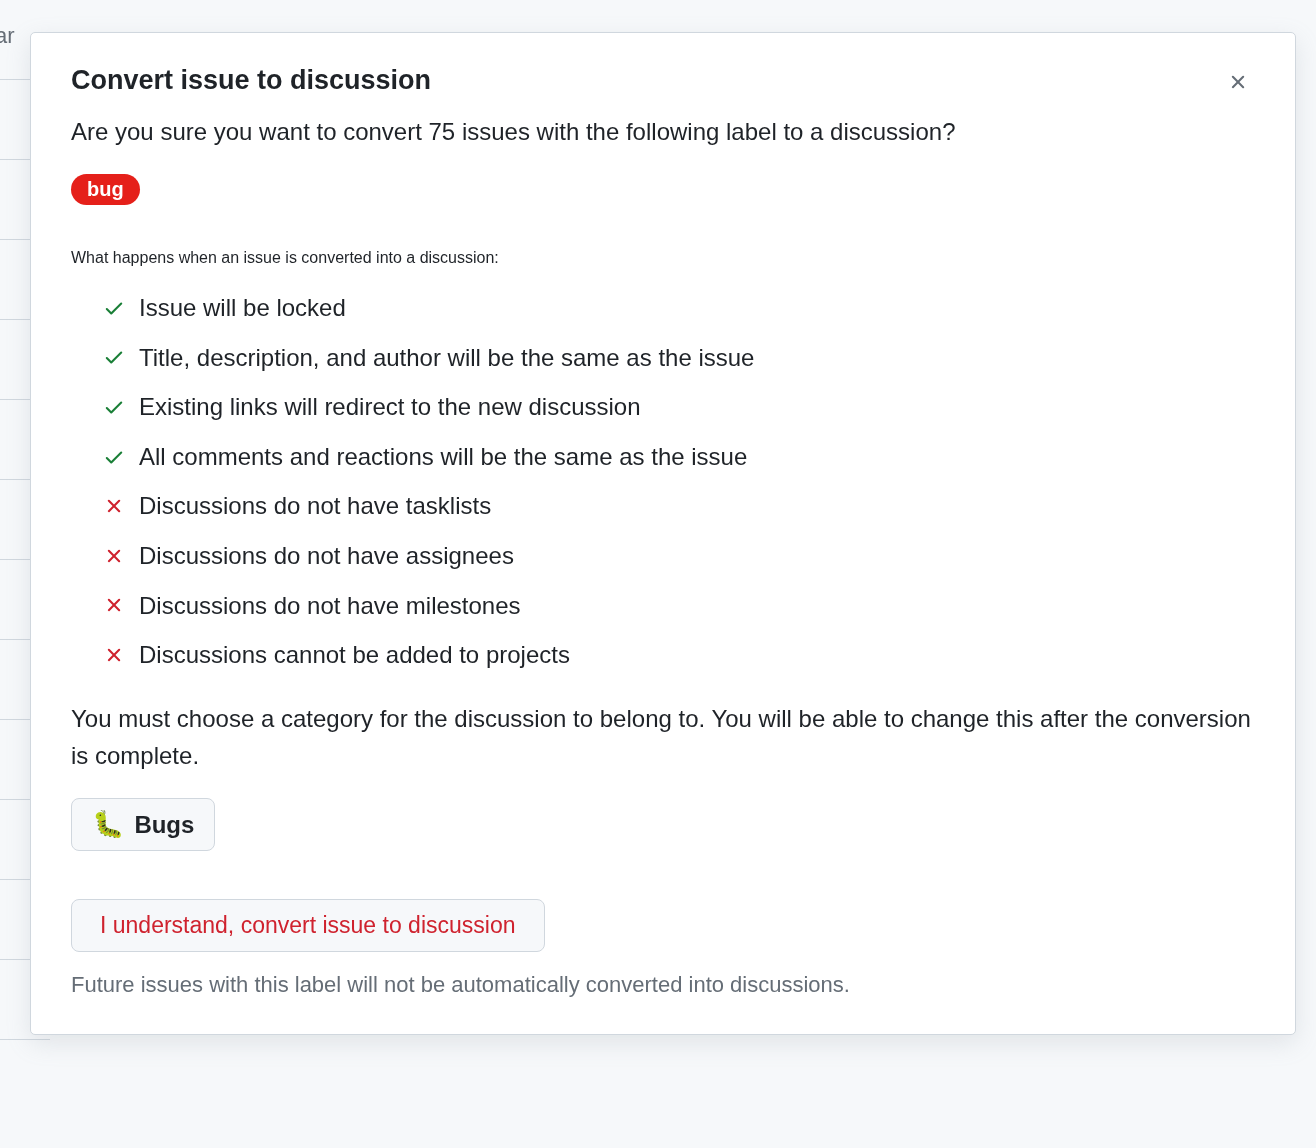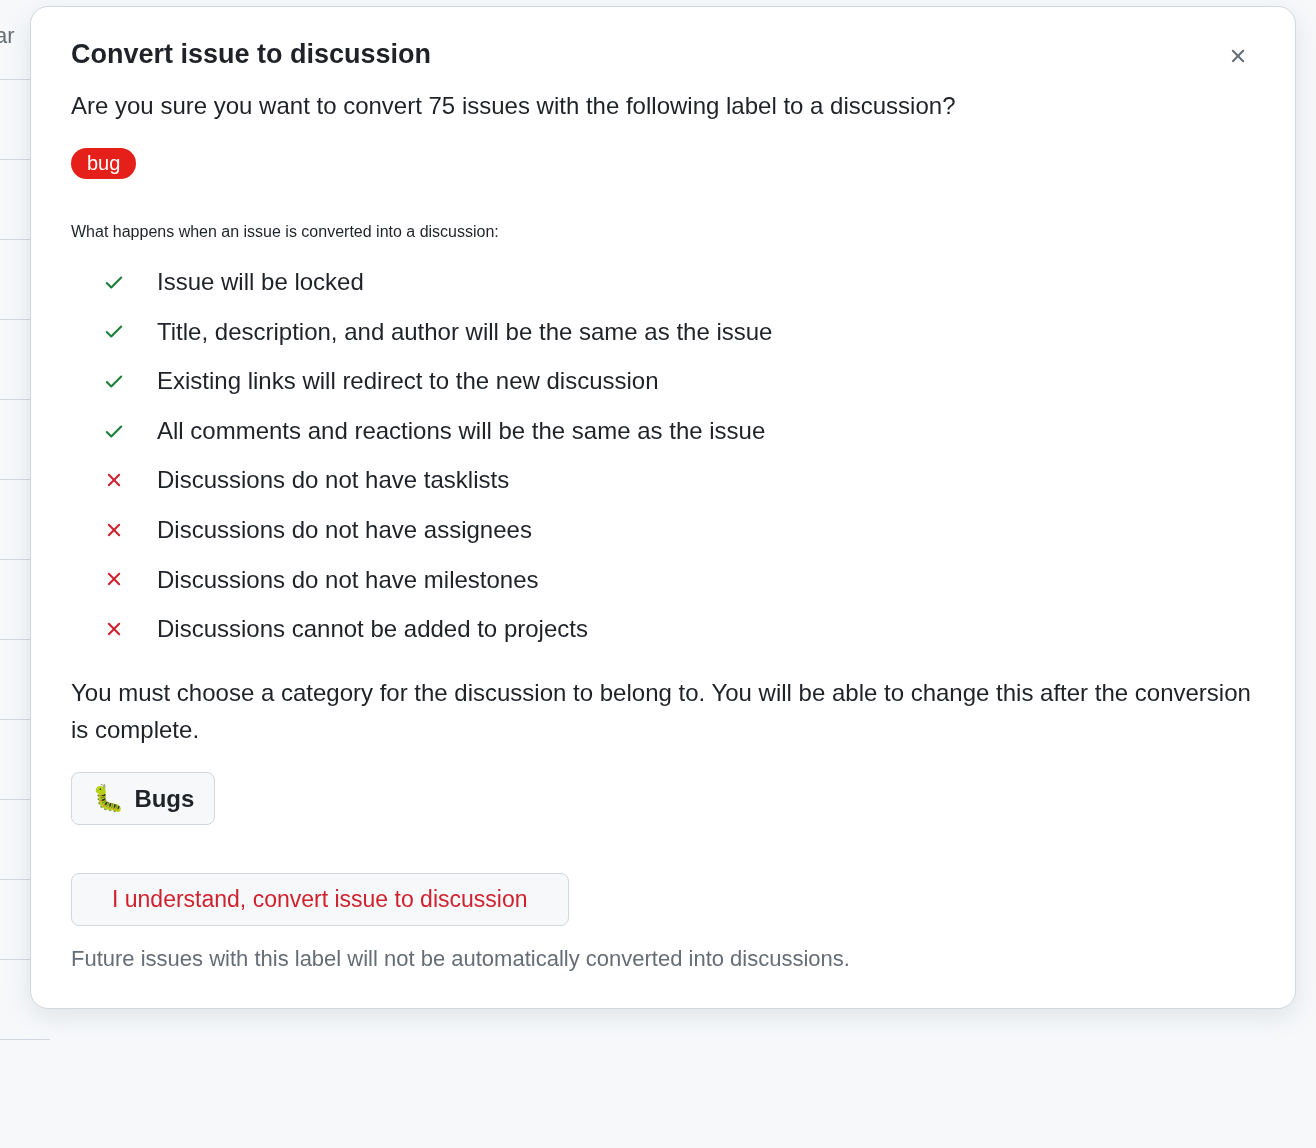--- a/index.html
+++ b/index.html
@@ -28,26 +28,26 @@
     }
     .bg-text {
       position: absolute;
       color: #656d76;
       font-size: 22px;
       top: 23px;
       left: -5px;
     }
     .dialog {
       position: absolute;
-      top: 6px;
+      top: 32px;
       left: 30px;
       right: 20px;
       background: #ffffff;
       border: 1px solid #d0d7de;
-      border-radius: 18px;
+      border-radius: 5px;
       box-shadow: 0 8px 24px rgba(140,149,159,0.2);
       padding: 32px 40px 36px 40px;
     }
     .dialog-header {
       display: flex;
       justify-content: space-between;
       align-items: flex-start;
     }
     .dialog-title {
       font-size: 27px;
@@ -73,39 +73,39 @@
       font-size: 24px;
       color: #1f2328;
       margin-bottom: 24px;
       line-height: 1.5;
     }
     .label-badge {
       display: inline-block;
       background: #e5201a;
       color: #ffffff;
       font-size: 20px;
-      font-weight: 400;
+      font-weight: 700;
       padding: 4px 16px;
       border-radius: 20px;
       margin-bottom: 44px;
     }
     .what-happens {
       font-size: 16px;
       color: #1f2328;
       margin-bottom: 24px;
     }
     .effects-list {
       list-style: none;
       padding-left: 32px;
       margin-bottom: 28px;
     }
     .effects-list li {
       display: flex;
       align-items: center;
-      gap: 32px;
+      gap: 14px;
       font-size: 24px;
       color: #1f2328;
       margin-bottom: 16px;
       line-height: 1.4;
     }
     .icon-check {
       color: #1a7f37;
       flex-shrink: 0;
     }
     .icon-x {
@@ -138,21 +138,21 @@
       margin-bottom: 48px;
     }
     .caterpillar {
       font-size: 26px;
     }
     .confirm-btn {
       display: inline-block;
       background: #f6f8fa;
       border: 1px solid #d0d7de;
       border-radius: 8px;
-      padding: 12px 40px;
+      padding: 12px 28px;
       font-size: 23px;
       font-weight: 500;
       color: #cf222e;
       cursor: pointer;
       margin-bottom: 20px;
     }
     .footer-note {
       font-size: 22px;
       color: #656d76;
     }

